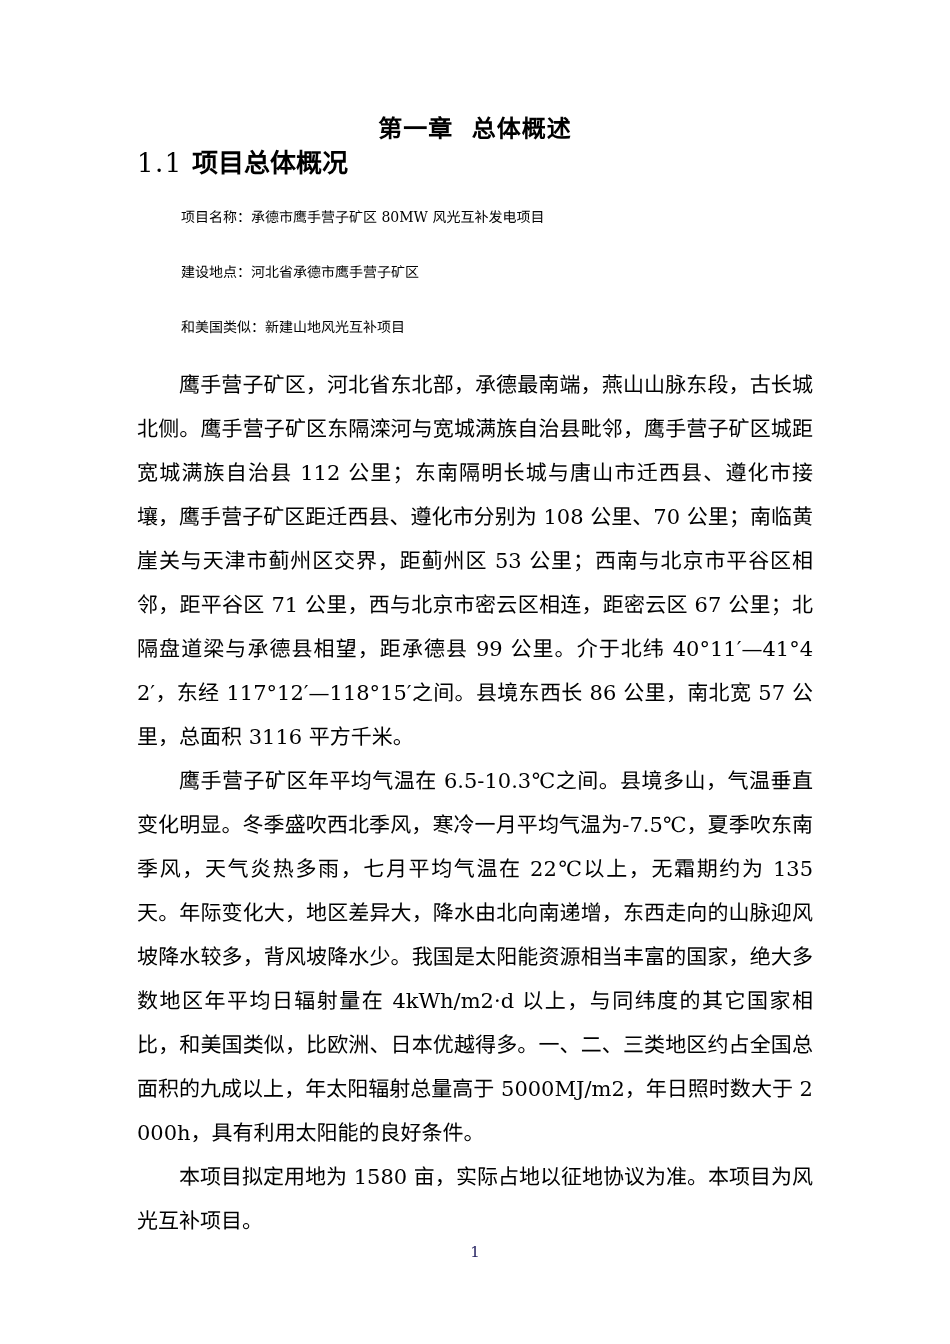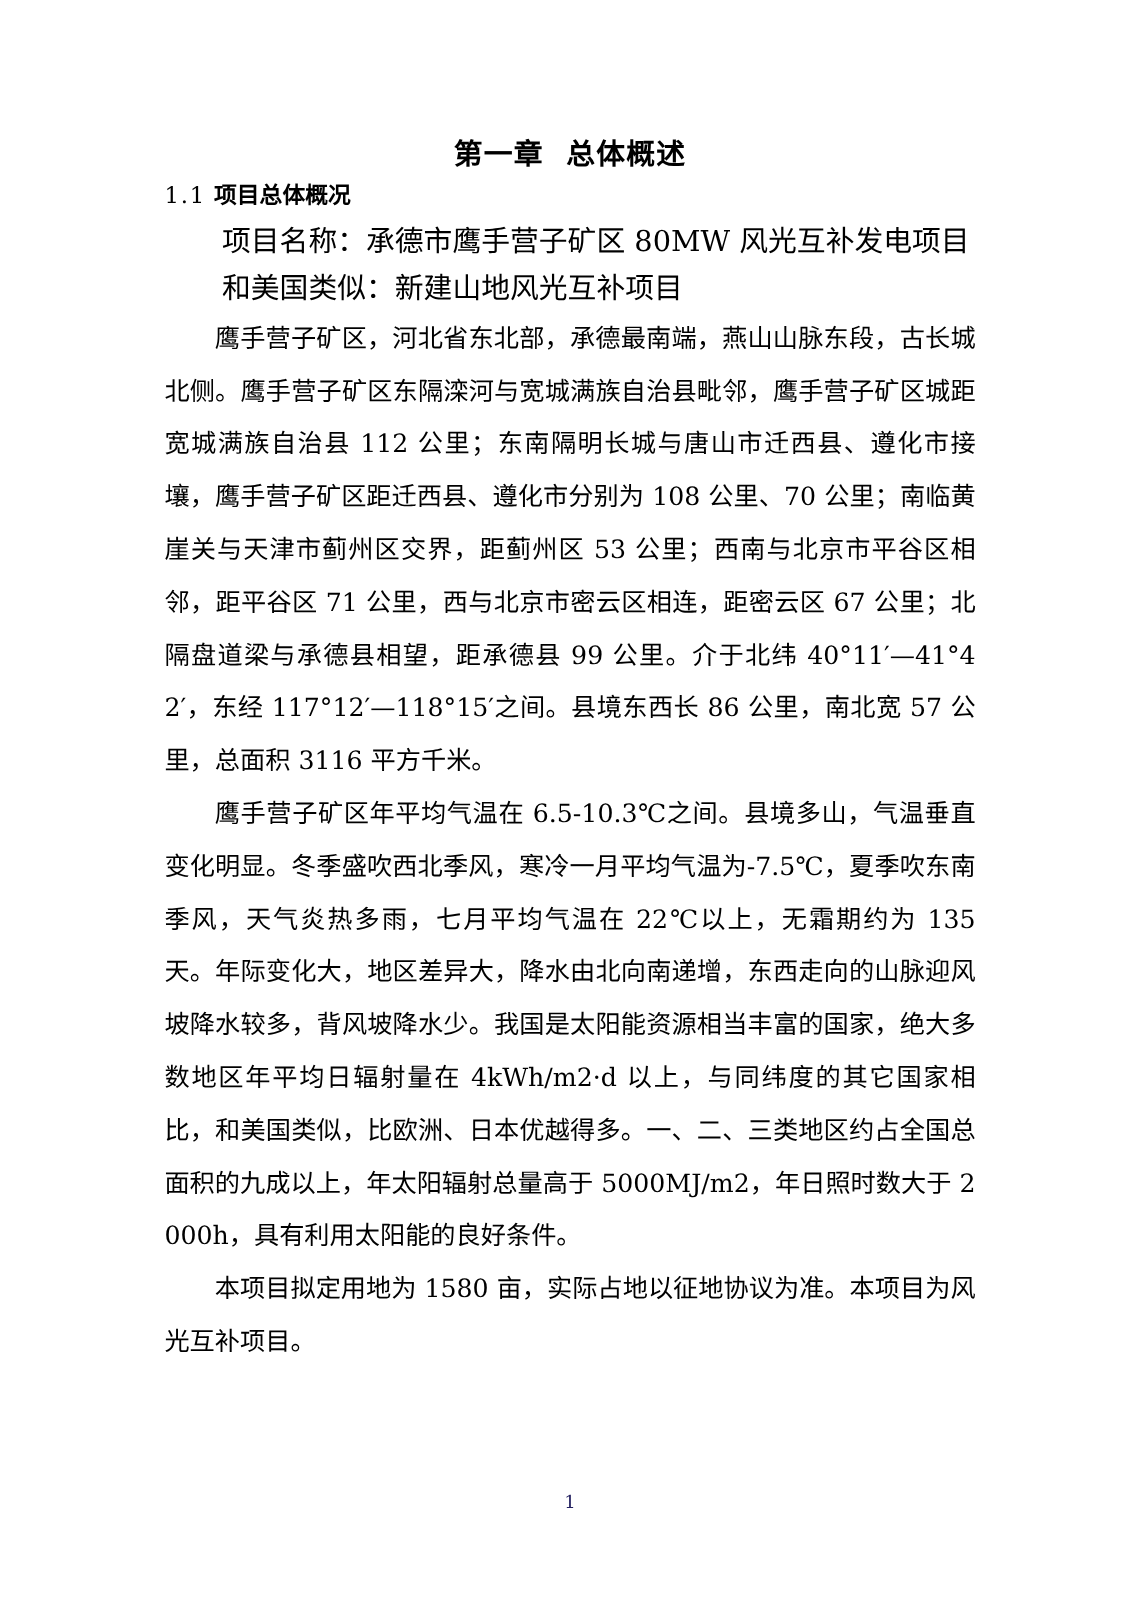--- a/index.html
+++ b/index.html
@@ -43,36 +43,36 @@
     font-size: 24px;
     line-height: 30px;
     letter-spacing: 1px;
     padding-top: 114px;
     white-space: pre;
   }
 
   .section-heading {
     margin: 0;
     padding: 0;
-    font-size: 19px;
+    font-size: 26px;
     line-height: 38px;
     font-weight: bold;
     font-family: "DejaVu Sans", "Liberation Sans", sans-serif;
     white-space: pre;
   }
   .section-heading .num {
     font-family: "DejaVu Serif", "Liberation Serif", serif;
     font-weight: normal;
     letter-spacing: 1.5px;
   }
 
   .kv-line {
-    margin: 0;
+    margin: 16px;
     padding: 0;
-    font-size: 24px;
+    font-size: 14px;
     line-height: 39px;
     text-indent: 2em;
     white-space: pre;
   }
 
   p.body-text {
     margin: 0;
     padding: 0;
     font-size: 21px;
     line-height: 44px;
@@ -99,20 +99,21 @@
 
 <div class="page">
 
   <div class="content">
 
     <h1 class="chapter-title">第一章  总体概述</h1>
 
     <h2 class="section-heading"><span class="num">1.1</span> <span>项目总体概况</span></h2>
 
     <div class="kv-line">项目名称：承德市鹰手营子矿区 80MW 风光互补发电项目</div>
+    <div class="kv-line">建设地点：河北省承德市鹰手营子矿区</div>
     <div class="kv-line">和美国类似：新建山地风光互补项目</div>
 
 
     <p class="body-text">鹰手营子矿区，河北省东北部，承德最南端，燕山山脉东段，古长城北侧。鹰手营子矿区东隔滦河与宽城满族自治县毗邻，鹰手营子矿区城距宽城满族自治县 112 公里；东南隔明长城与唐山市迁西县、遵化市接壤，鹰手营子矿区距迁西县、遵化市分别为 108 公里、70 公里；南临黄崖关与天津市蓟州区交界，距蓟州区 53 公里；西南与北京市平谷区相邻，距平谷区 71 公里，西与北京市密云区相连，距密云区 67 公里；北隔盘道梁与承德县相望，距承德县 99 公里。介于北纬 40°11′—41°42′，东经 117°12′—118°15′之间。县境东西长 86 公里，南北宽 57 公里，总面积 3116 平方千米。</p>
     <p class="body-text">鹰手营子矿区年平均气温在 6.5-10.3℃之间。县境多山，气温垂直变化明显。冬季盛吹西北季风，寒冷一月平均气温为-7.5℃，夏季吹东南季风，天气炎热多雨，七月平均气温在 22℃以上，无霜期约为 135 天。年际变化大，地区差异大，降水由北向南递增，东西走向的山脉迎风坡降水较多，背风坡降水少。我国是太阳能资源相当丰富的国家，绝大多数地区年平均日辐射量在 4kWh/m2·d 以上，与同纬度的其它国家相比，和美国类似，比欧洲、日本优越得多。一、二、三类地区约占全国总面积的九成以上，年太阳辐射总量高于 5000MJ/m2，年日照时数大于 2000h，具有利用太阳能的良好条件。</p>
     <p class="body-text">本项目拟定用地为 1580 亩，实际占地以征地协议为准。本项目为风光互补项目。</p>
 
   </div>
 
   <div class="page-number" style="color: rgb(35, 32, 96);">1</div>

